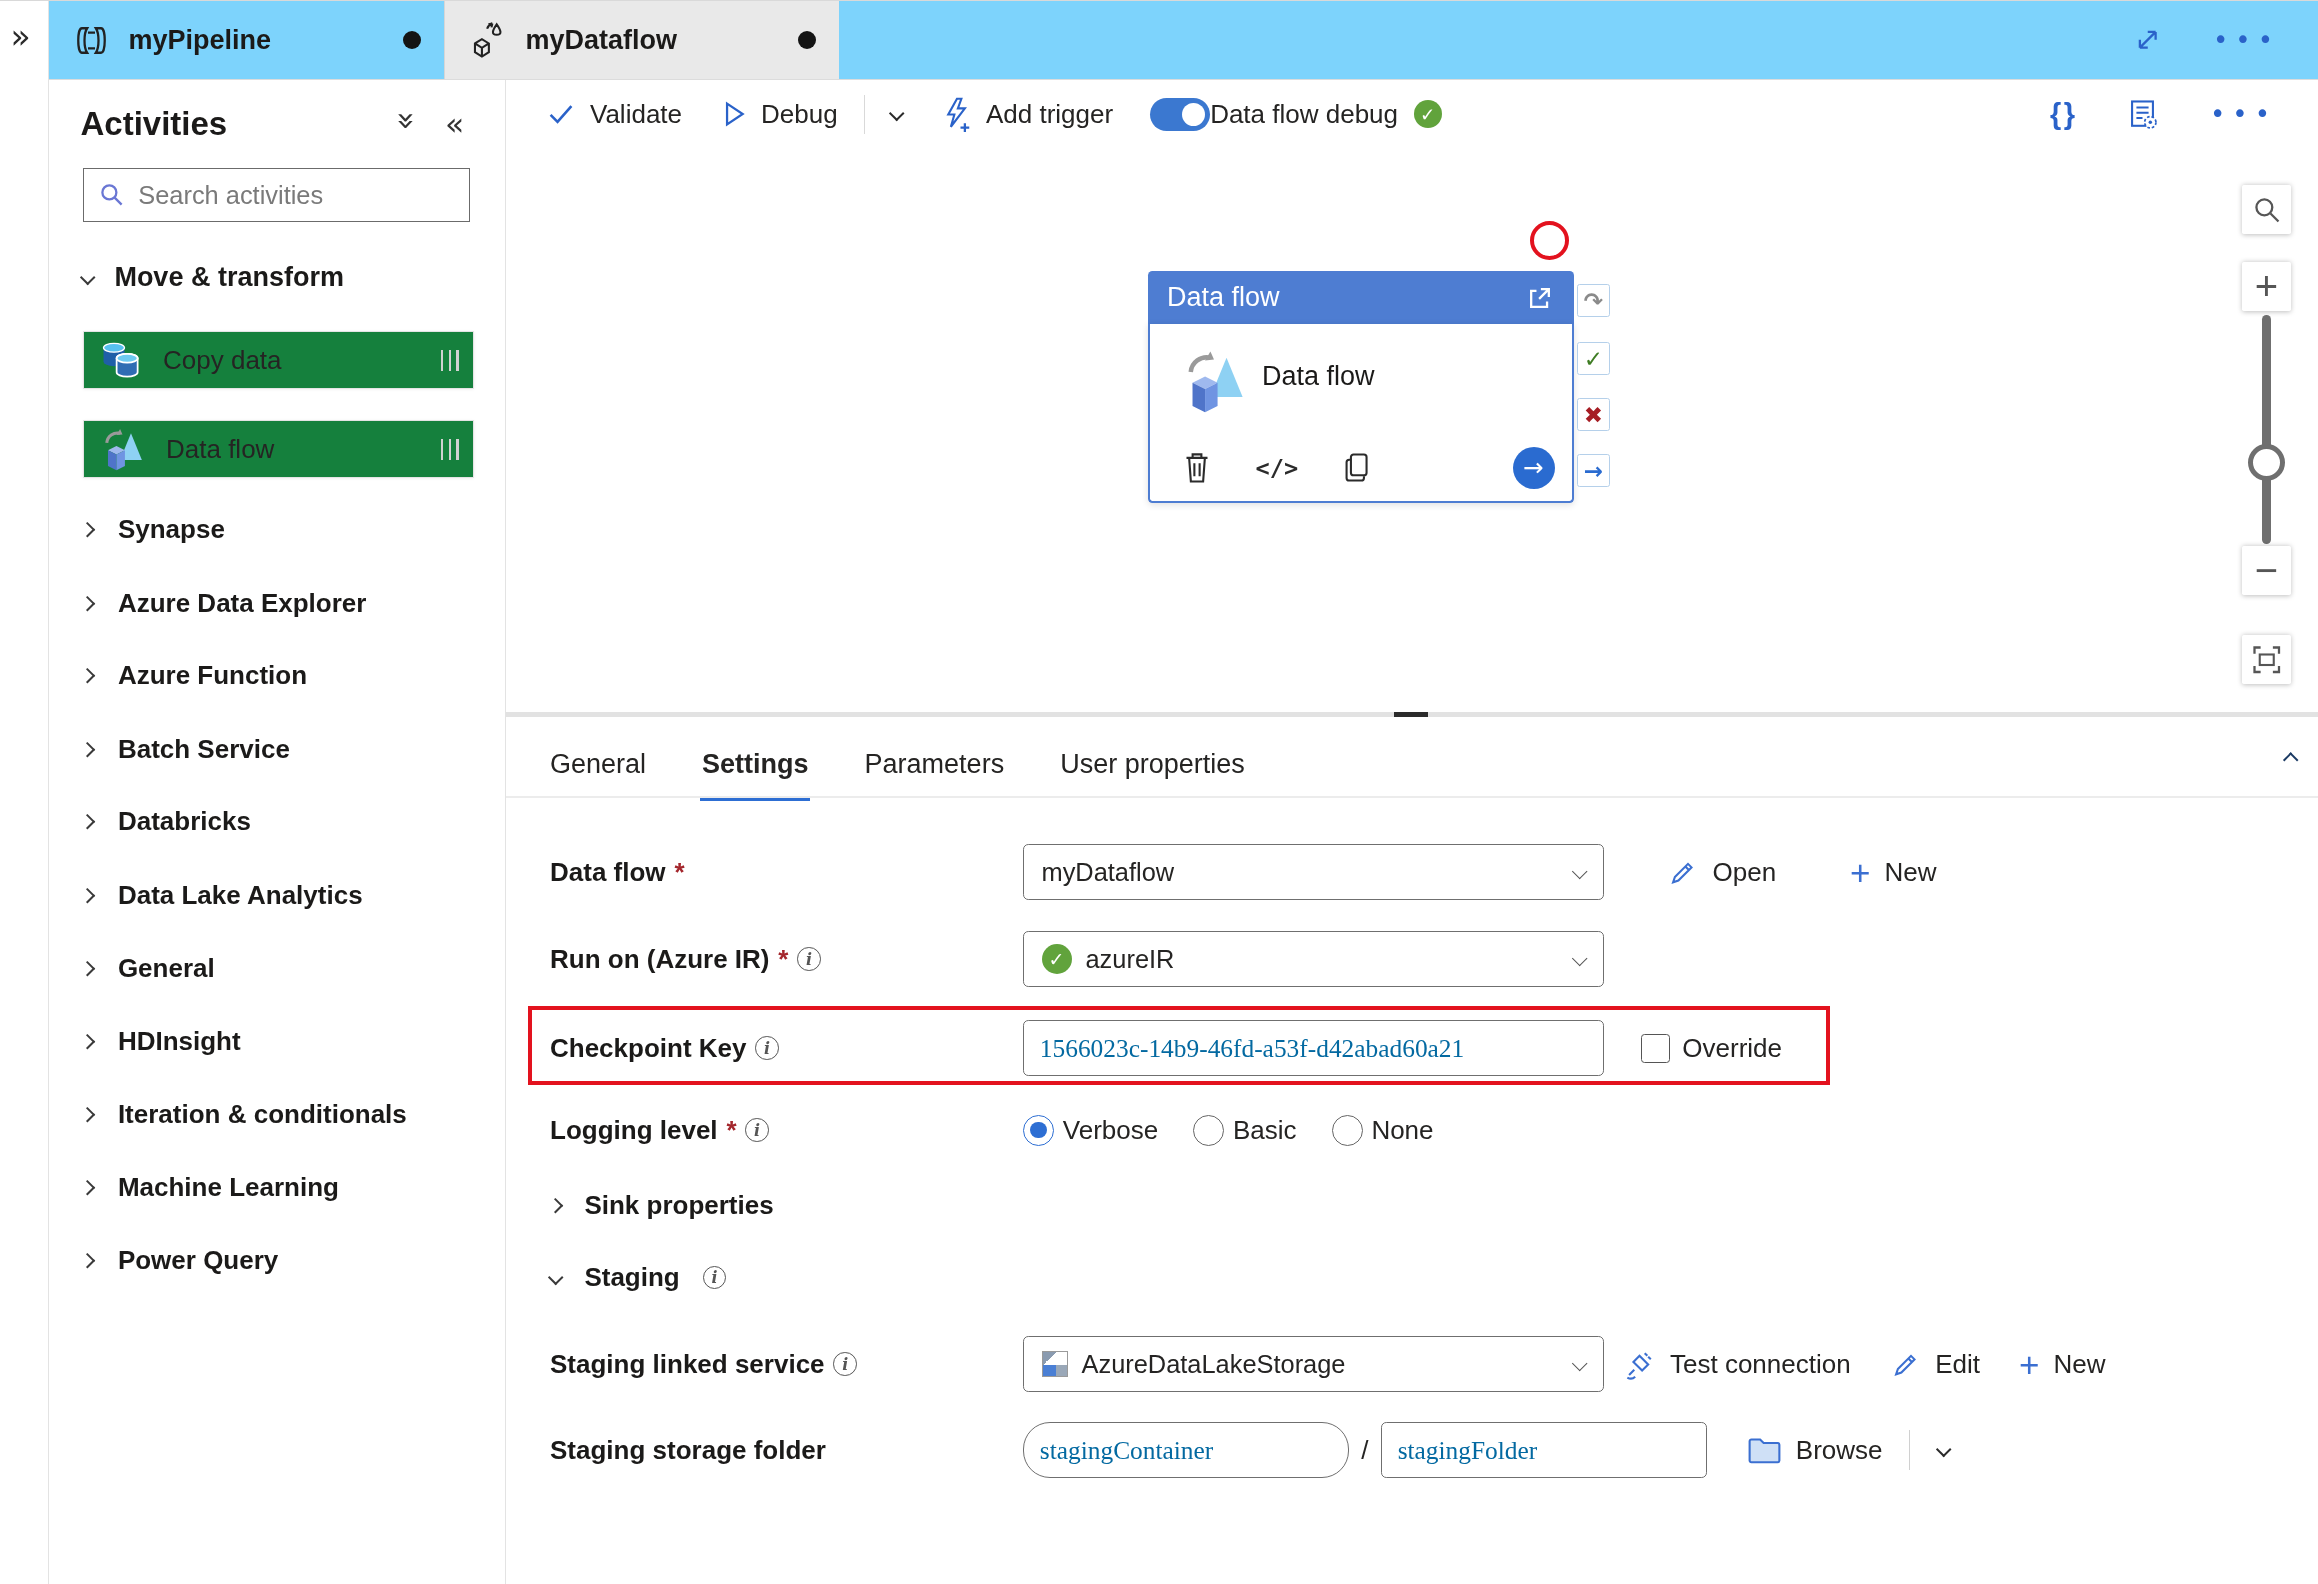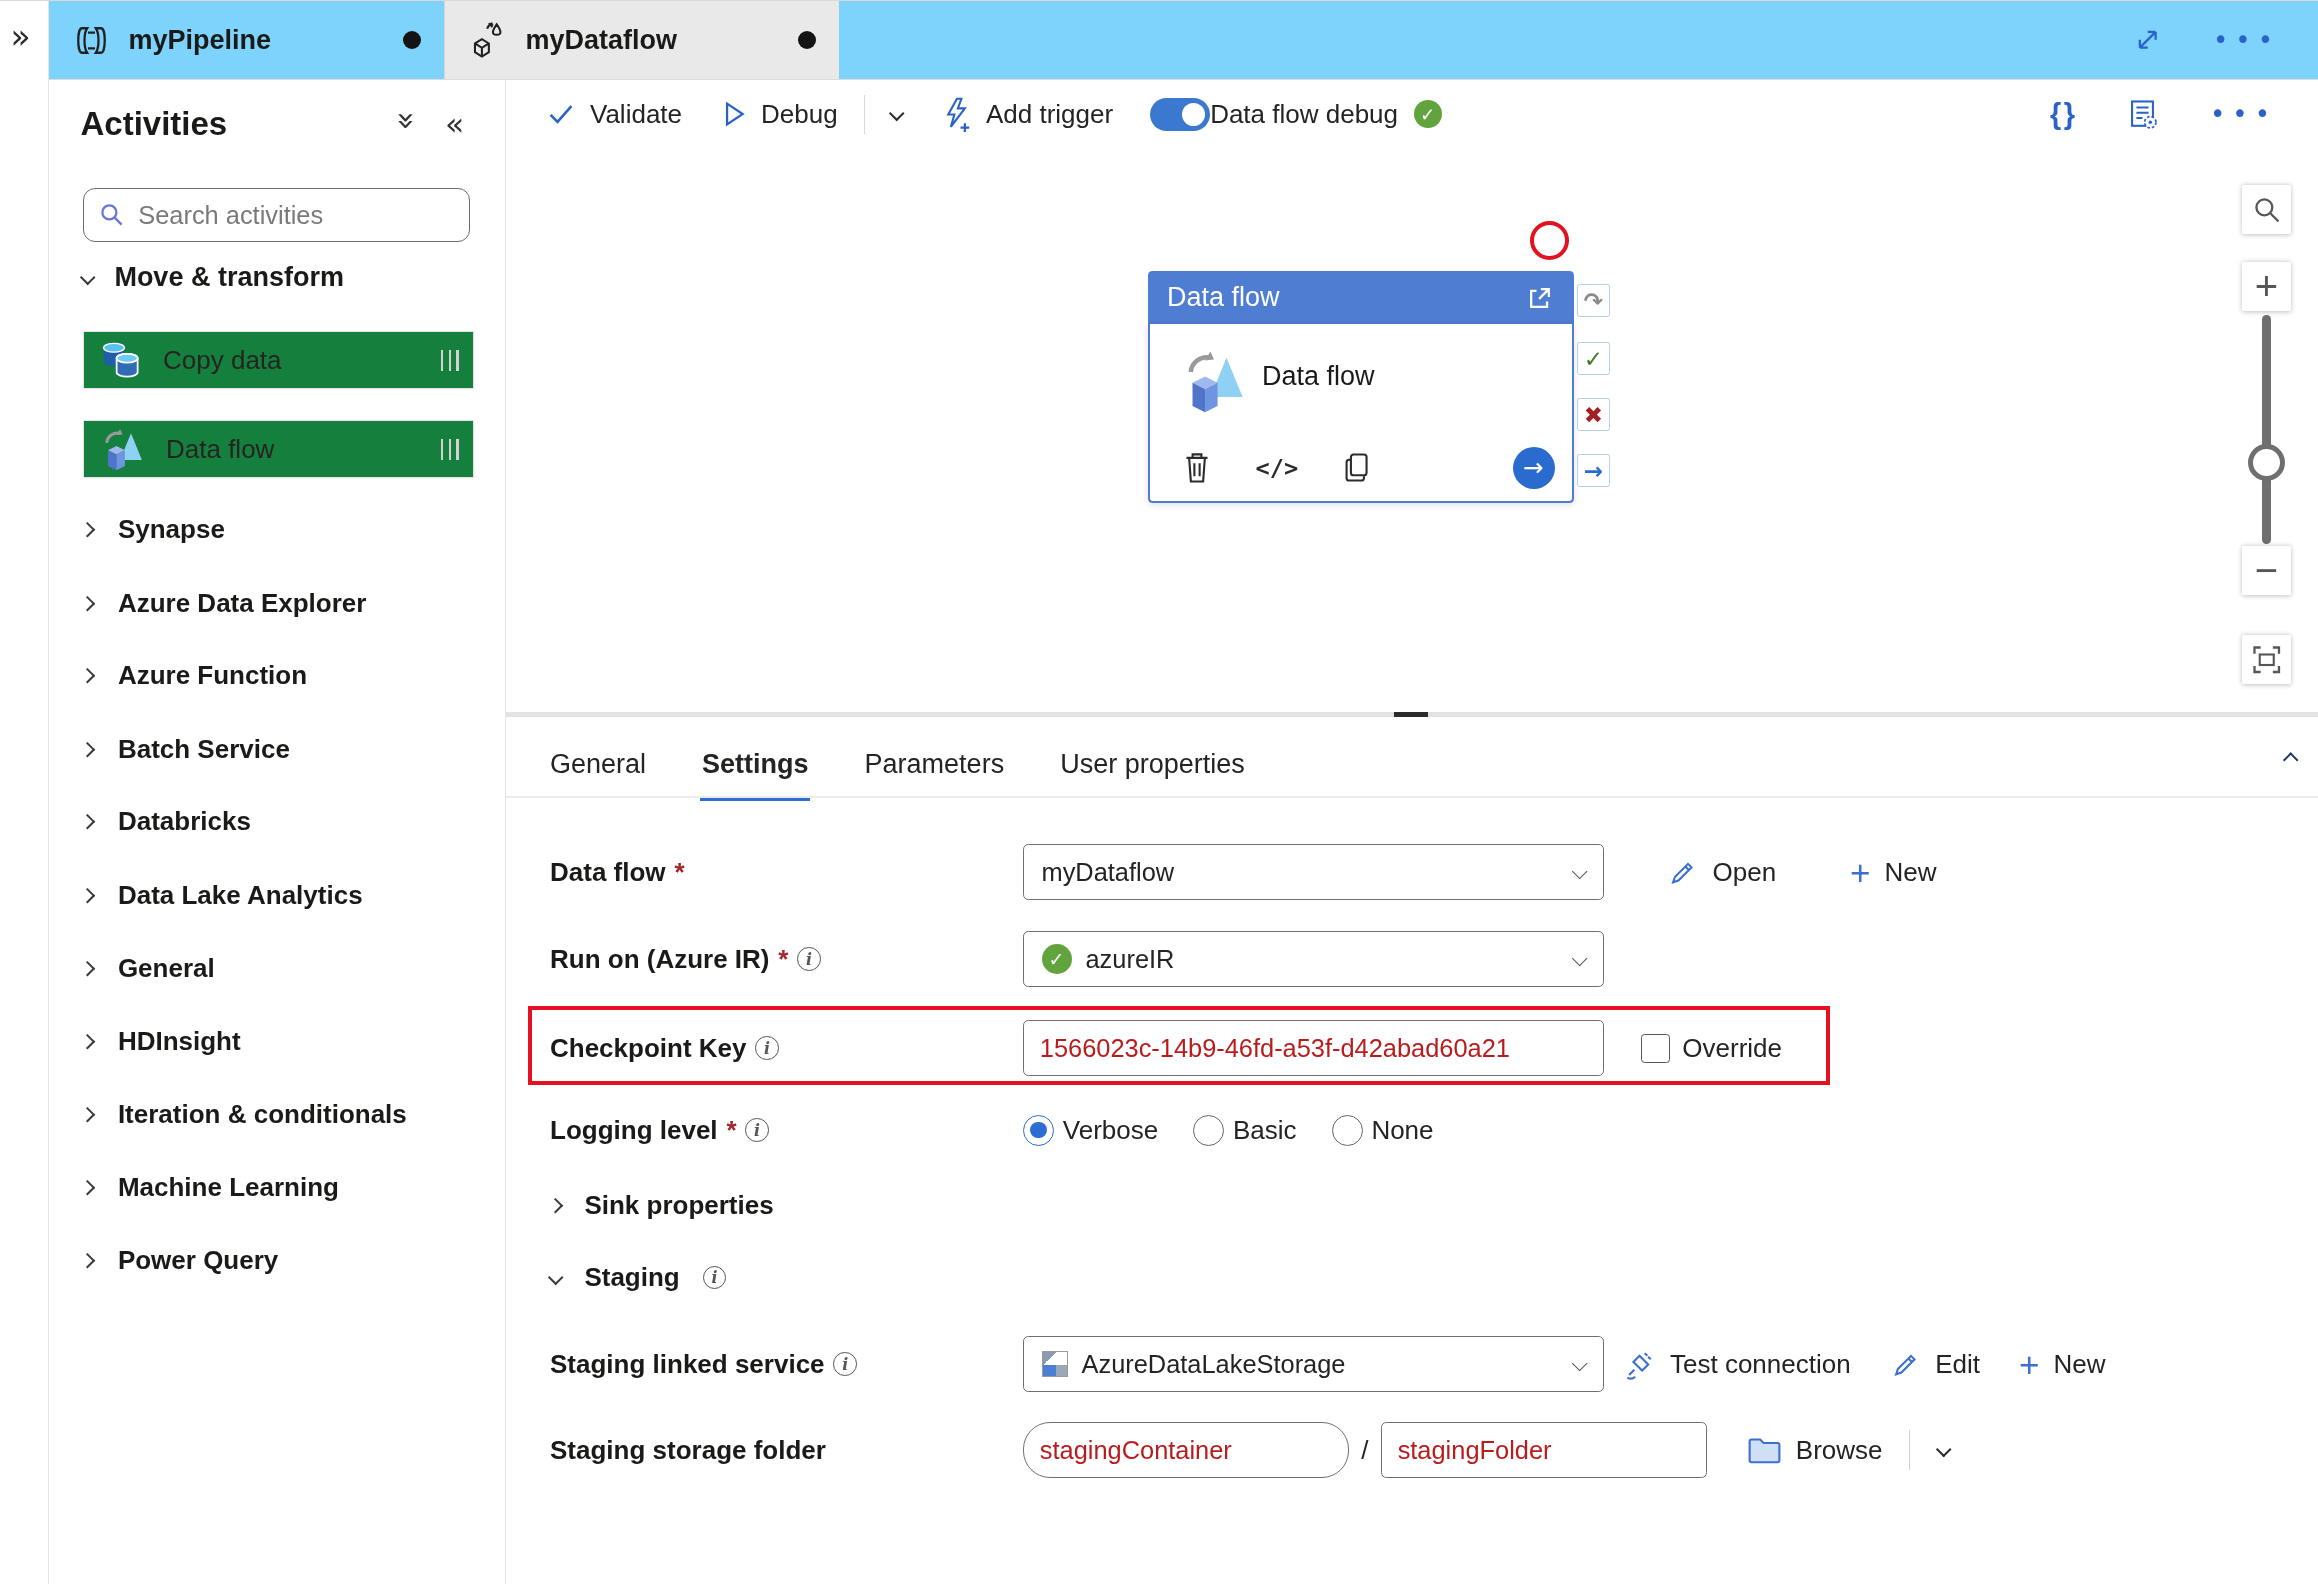--- a/index.html
+++ b/index.html
@@ -17,21 +17,21 @@
   .tab.inactive { background:#e9e9e9; border-left:0.9px solid #d6d6d6; }
   .dirty-dot { width:18.4px; height:18.4px; border-radius:50%; background:#141414; margin-left:auto; }
   .tabbar-actions { margin-left:auto; display:flex; align-items:center; gap:49px; padding-right:39px; }
   .dots { color:#2a62c9; font-size:26px; letter-spacing:7px; font-family:"DejaVu Sans",sans-serif; }
 
   
   .sidebar { position:absolute; left:49px; top:79px; width:457px; bottom:0; background:#fff; border-right:0.9px solid #e3e3e3; }
   .sb-title { position:absolute; left:31.5px; top:24.5px; font-size:33px; font-weight:700; color:#1b1a19; }
   .sb-collapse-down { position:absolute; left:348px; top:23px; font-size:31.5px; color:#333; transform:rotate(90deg); font-family:"DejaVu Sans",sans-serif; }
   .sb-collapse-left { position:absolute; left:396px; top:26px; font-size:31.5px; color:#333; font-family:"DejaVu Sans",sans-serif; }
-  .sb-search { position:absolute; left:34px; top:88px; width:387px; height:54px; border:1.8px solid #6b6b6b; border-radius:12px; display:flex; align-items:center; padding:0 14px; gap:12.3px; background:#fff;margin-top:20px; }
+  .sb-search { position:absolute; left:34px; top:88px; width:387px; height:54px; border:1.8px solid #6b6b6b; border-radius:0; display:flex; align-items:center; padding:0 14px; gap:12.3px; background:#fff; }
   .sb-search input { border:none; outline:none; font-size:25.4px; color:#444; width:289px; font-family:"Liberation Sans",sans-serif; }
   .sb-search input::placeholder { color:#7a7a7a; }
   .sb-section { position:absolute; left:33px; top:182px; display:flex; align-items:center; gap:21px; font-size:27px; font-weight:700; color:#1b1a19; }
   .sb-item { position:absolute; left:34px; width:391px; height:58px; border:0.9px solid #e4e4e4; box-shadow:0 0.9px 3.5px rgba(0,0,0,.07); display:flex; align-items:center; padding:0 14px; gap:19px; font-size:26px; background:#15803d; }
   .drag-handle { margin-left:auto; display:flex; gap:5.3px; }
   .drag-handle i { width:2.6px; height:21px; background:#d2d2d2; }
   .cat { position:absolute; left:33px; display:flex; align-items:center; gap:24.5px; font-size:26px; font-weight:600; color:#1b1a19; height:31.5px; }
 
   
   .chv { display:inline-block; width:11.4px; height:11.4px; border-right:2.6px solid #3a3a3a; border-bottom:2.6px solid #3a3a3a; }
@@ -81,21 +81,21 @@
   .ptab.active::after { content:""; position:absolute; left:-1.8px; right:-1.8px; bottom:0; height:4.4px; background:#2d6ed3; }
   .ptabline { position:absolute; left:0; right:0; top:79px; height:1.8px; background:#ececec; }
   .panel-collapse { position:absolute; right:23px; top:37px; }
 
   .row { position:absolute; left:44px; height:56px; display:flex; align-items:center; font-size:26px; }
   .flabel { width:473px; display:flex; align-items:center; gap:8.8px; font-weight:600; color:#1b1a19; }
   .req { color:#a4262c; font-weight:700; }
   .info { width:23.6px; height:23.6px; border:1.8px solid #555; border-radius:50%; font-size:15.8px; font-style:italic; font-family:"DejaVu Serif",serif; display:flex; align-items:center; justify-content:center; color:#555; flex:none; }
   .dd { width:581px; height:56px; border:1.8px solid #6f6f6f; border-radius:5.3px; display:flex; align-items:center; padding:0 17.5px; gap:14px; background:#fff; font-size:25.4px; }
   .dd .chv { margin-left:auto; }
-  .tinput { height:56px; border:1.8px solid #6f6f6f; border-radius:5.3px; padding:0 15.8px; font-size:25.4px; color:#b91c1c; font-family:Liberation Sans, sans-serif; background:#fff; }
+  .tinput { height:56px; border:1.8px solid #6f6f6f; border-radius:5.3px; padding:0 15.8px; font-size:25.4px; color:#0369a1; font-family:Liberation Serif, serif; background:#fff; }
   .linkbtn { display:flex; align-items:center; gap:14px; color:#252423; cursor:pointer; }
   .plus { color:#3b6fd1; font-size:35px; font-weight:400; line-height:1; }
   .checkbox { width:29px; height:29px; border:1.8px solid #555; border-radius:3.5px; background:#fff; }
   .radio { width:31px; height:31px; border:1.8px solid #666; border-radius:50%; background:#fff; display:flex; align-items:center; justify-content:center; flex:none; }
   .radio.sel { border-color:#2d6ed3; }
   .radio.sel i { width:16.6px; height:16.6px; border-radius:50%; background:#2d6ed3; }
   .gcheck { width:30px; height:30px; border-radius:50%; background:#61a33c; color:#fff; font-size:19px; font-weight:700; display:flex; align-items:center; justify-content:center; font-family:"DejaVu Sans",sans-serif; flex:none; }
   .adls-ico { width:26px; height:26px; flex:none; background:
       linear-gradient(135deg,#8a9bb0 0 50%, #fff 50% 100%) top left / 13px 13px no-repeat,
       linear-gradient(135deg,#fff 0 0) top right / 13px 13px no-repeat,

